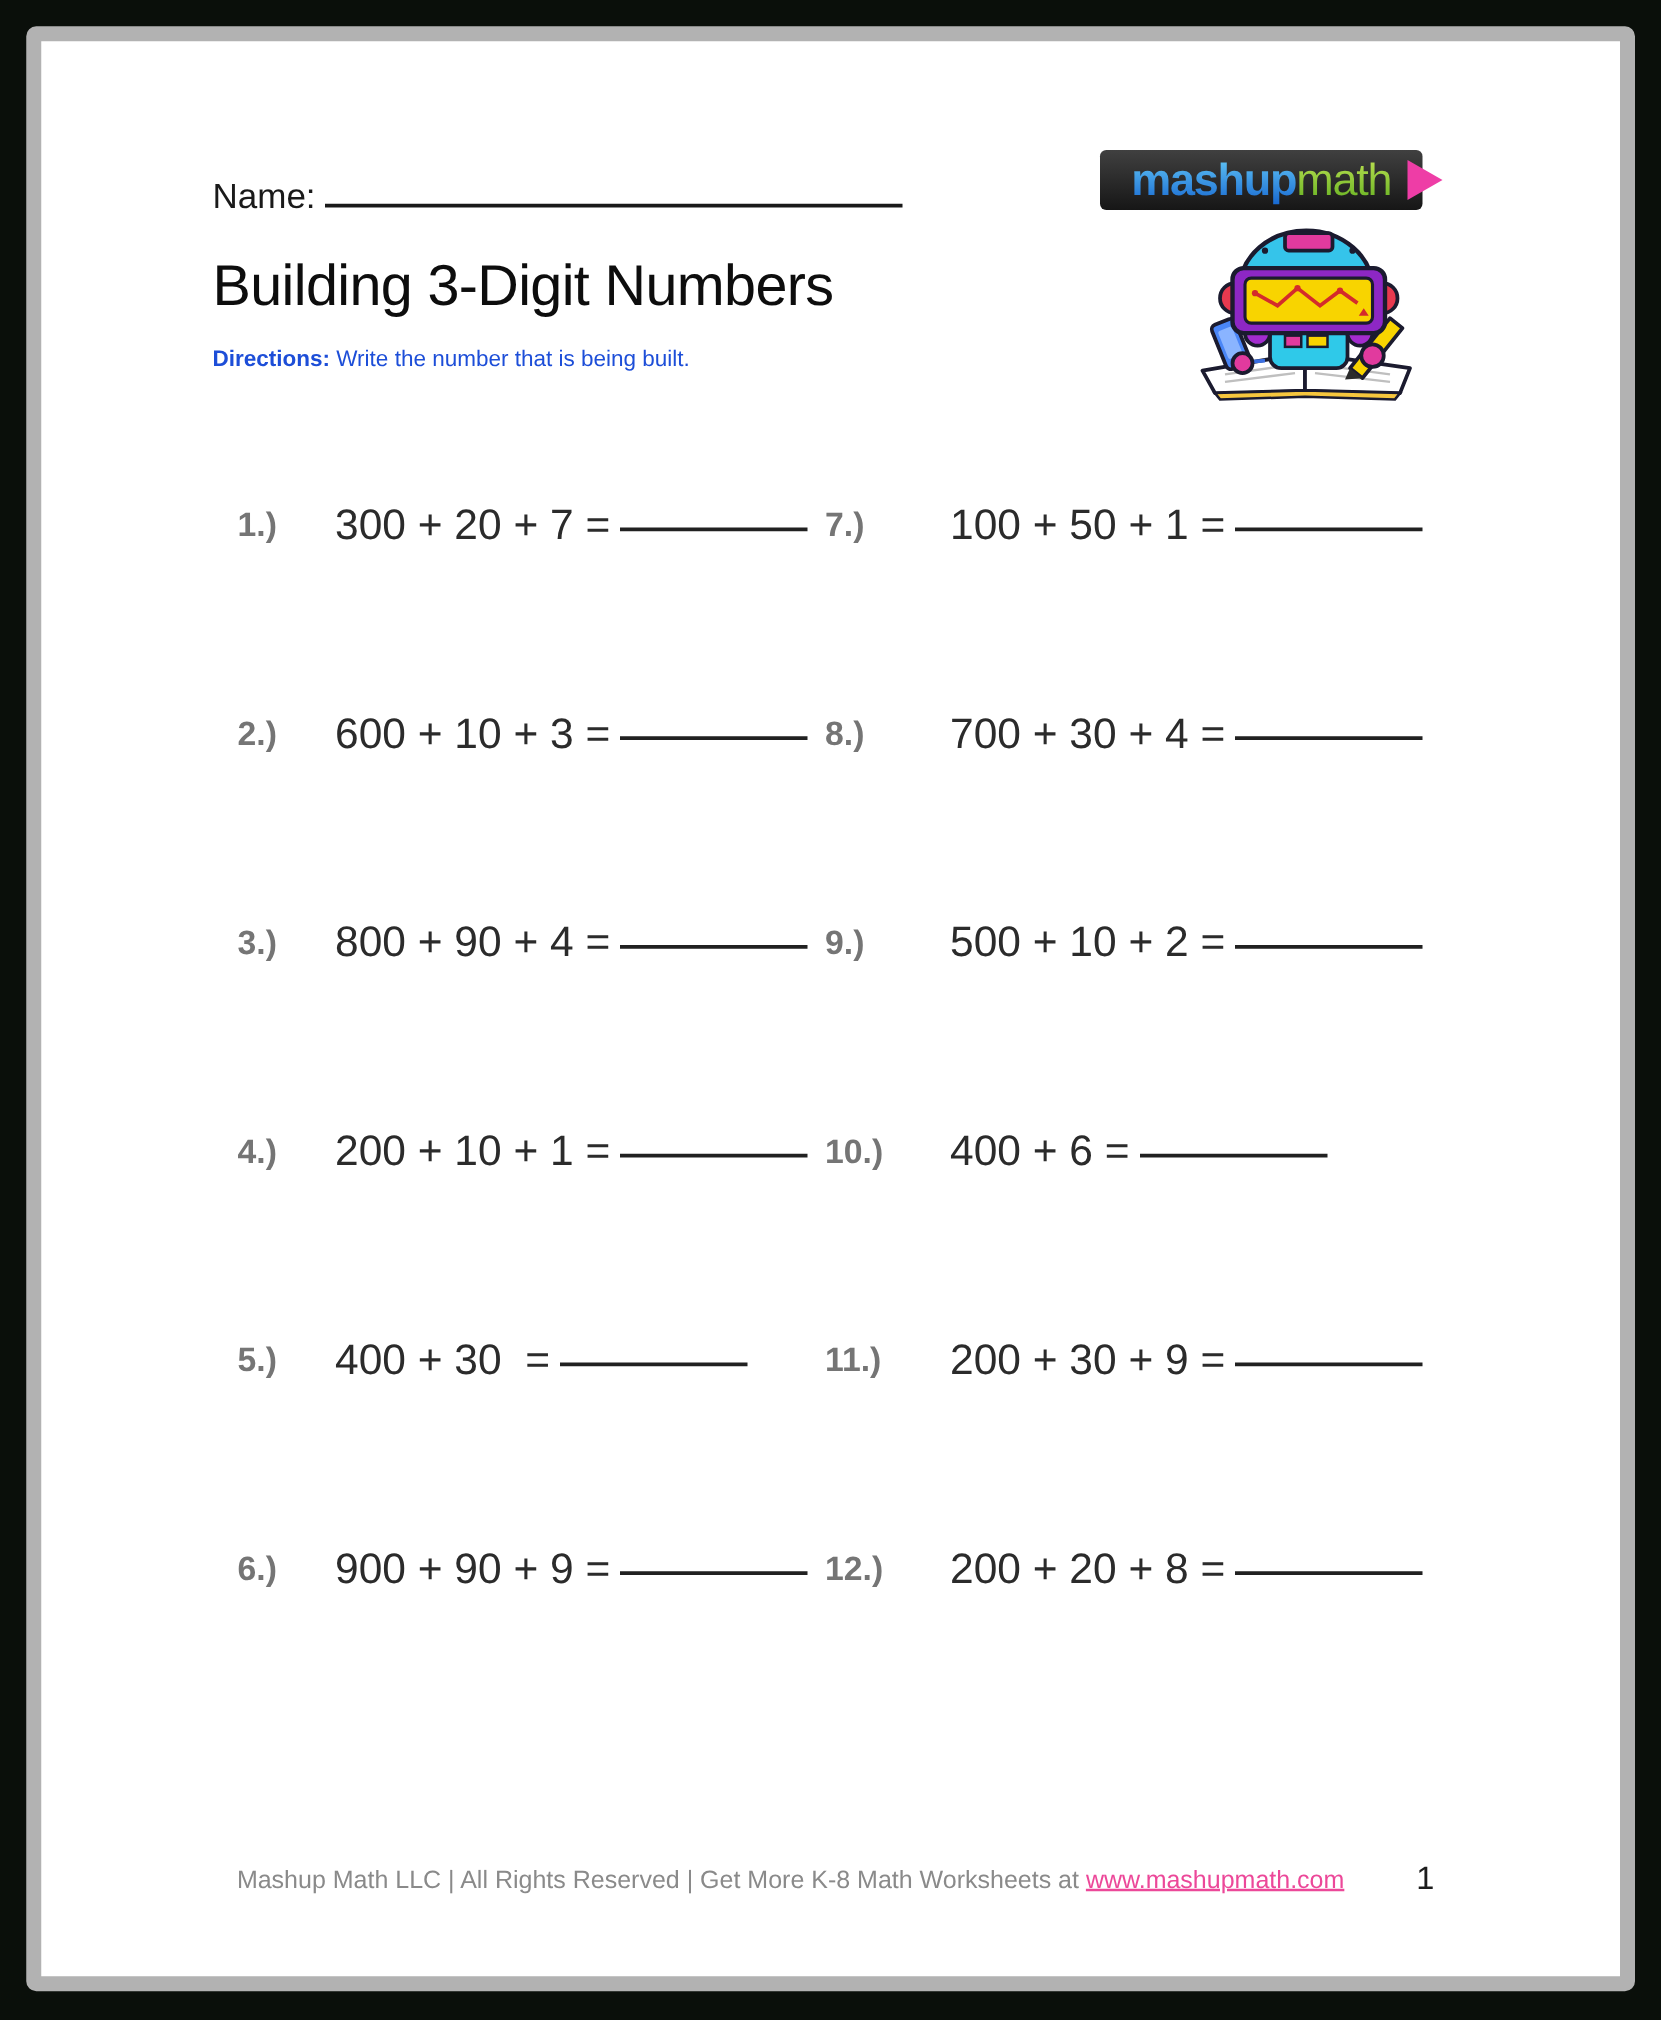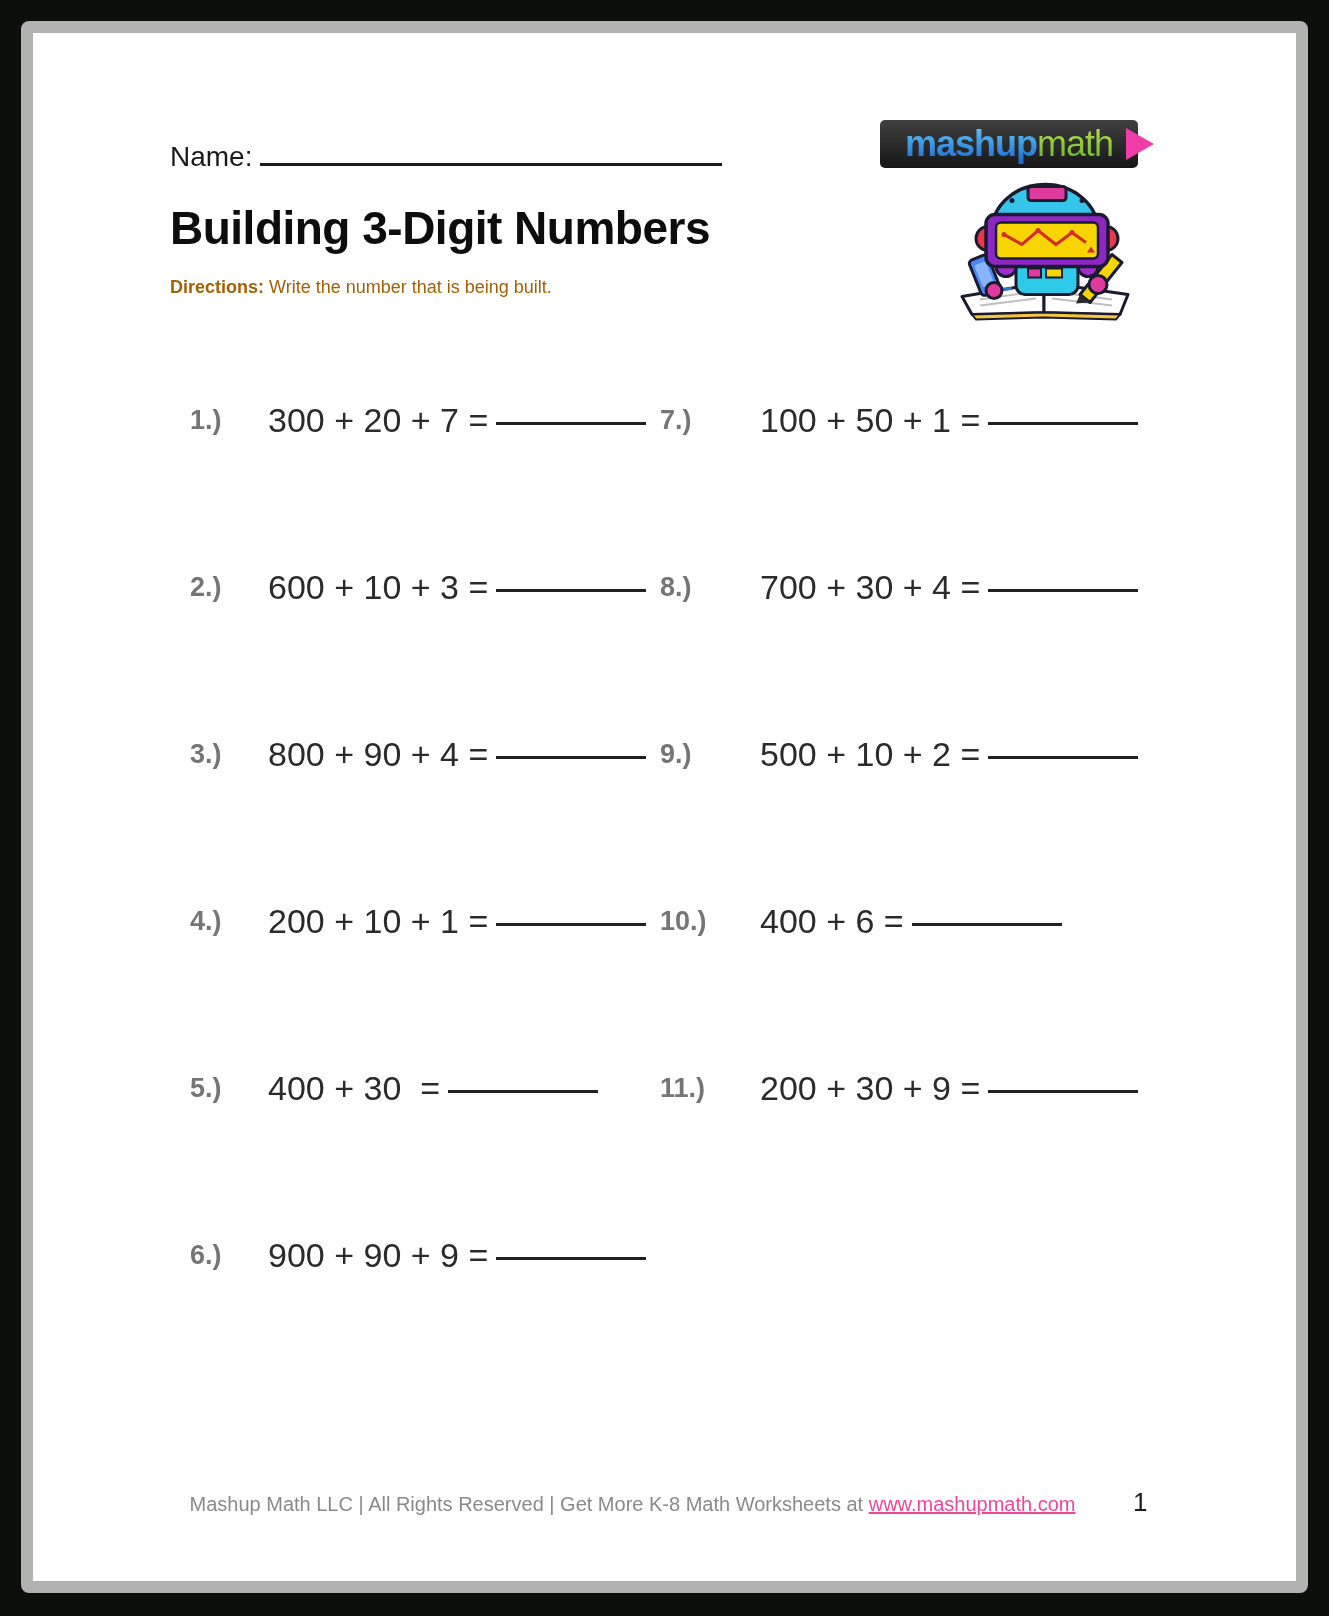--- a/index.html
+++ b/index.html
@@ -13,22 +13,22 @@
   .page{
     position:absolute;left:21px;top:21px;
     width:1263px;height:1548px;
     background:#ffffff;
     border:12px solid #b2b2b2;
     border-radius:8px;
   }
   
   .name-row{position:absolute;left:137px;top:108px;font-size:28px;color:#1a1a1a;}
   .name-line{display:inline-block;width:462px;height:20px;border-bottom:3px solid #1a1a1a;margin-left:8px;}
-  .title{position:absolute;left:137px;top:168px;font-size:46px;font-weight:bold;color:#0d0d0d;letter-spacing:-0.5px;}
-  .directions{position:absolute;left:137px;top:244px;font-size:18px;color:#a16207;}
+  .title{position:absolute;left:137px;top:168px;font-size:46px;font-weight:normal;color:#0d0d0d;letter-spacing:-0.5px;}
+  .directions{position:absolute;left:137px;top:244px;font-size:18px;color:#1d4ed8;}
   .directions .dir-label{font-weight:bold;}
   .directions .dir-text{margin-left:5px;}
   
   .logo-bar{
     position:absolute;left:847px;top:87px;width:258px;height:48px;
     background:linear-gradient(#404040,#161616);
     border-radius:5px;
     display:flex;align-items:center;justify-content:center;
   }
   .logo-word1{
@@ -182,20 +182,25 @@
     <div class="problem">
       <span class="num">10.)</span>
       <span class="expr">400 + 6 =</span>
       <span class="blank"></span>
     </div>
     <div class="problem">
       <span class="num">11.)</span>
       <span class="expr">200 + 30 + 9 =</span>
       <span class="blank"></span>
     </div>
+    <div class="problem">
+      <span class="num">12.)</span>
+      <span class="expr">200 + 20 + 8 =</span>
+      <span class="blank"></span>
+    </div>
   </div>
 
   <div class="footer">
     <span>Mashup Math LLC | All Rights Reserved | Get More K-8 Math Worksheets at </span><a href="#">www.mashupmath.com</a>
   </div>
   <div class="page-number">1</div>
 
 </div>
 
 </body></html>

